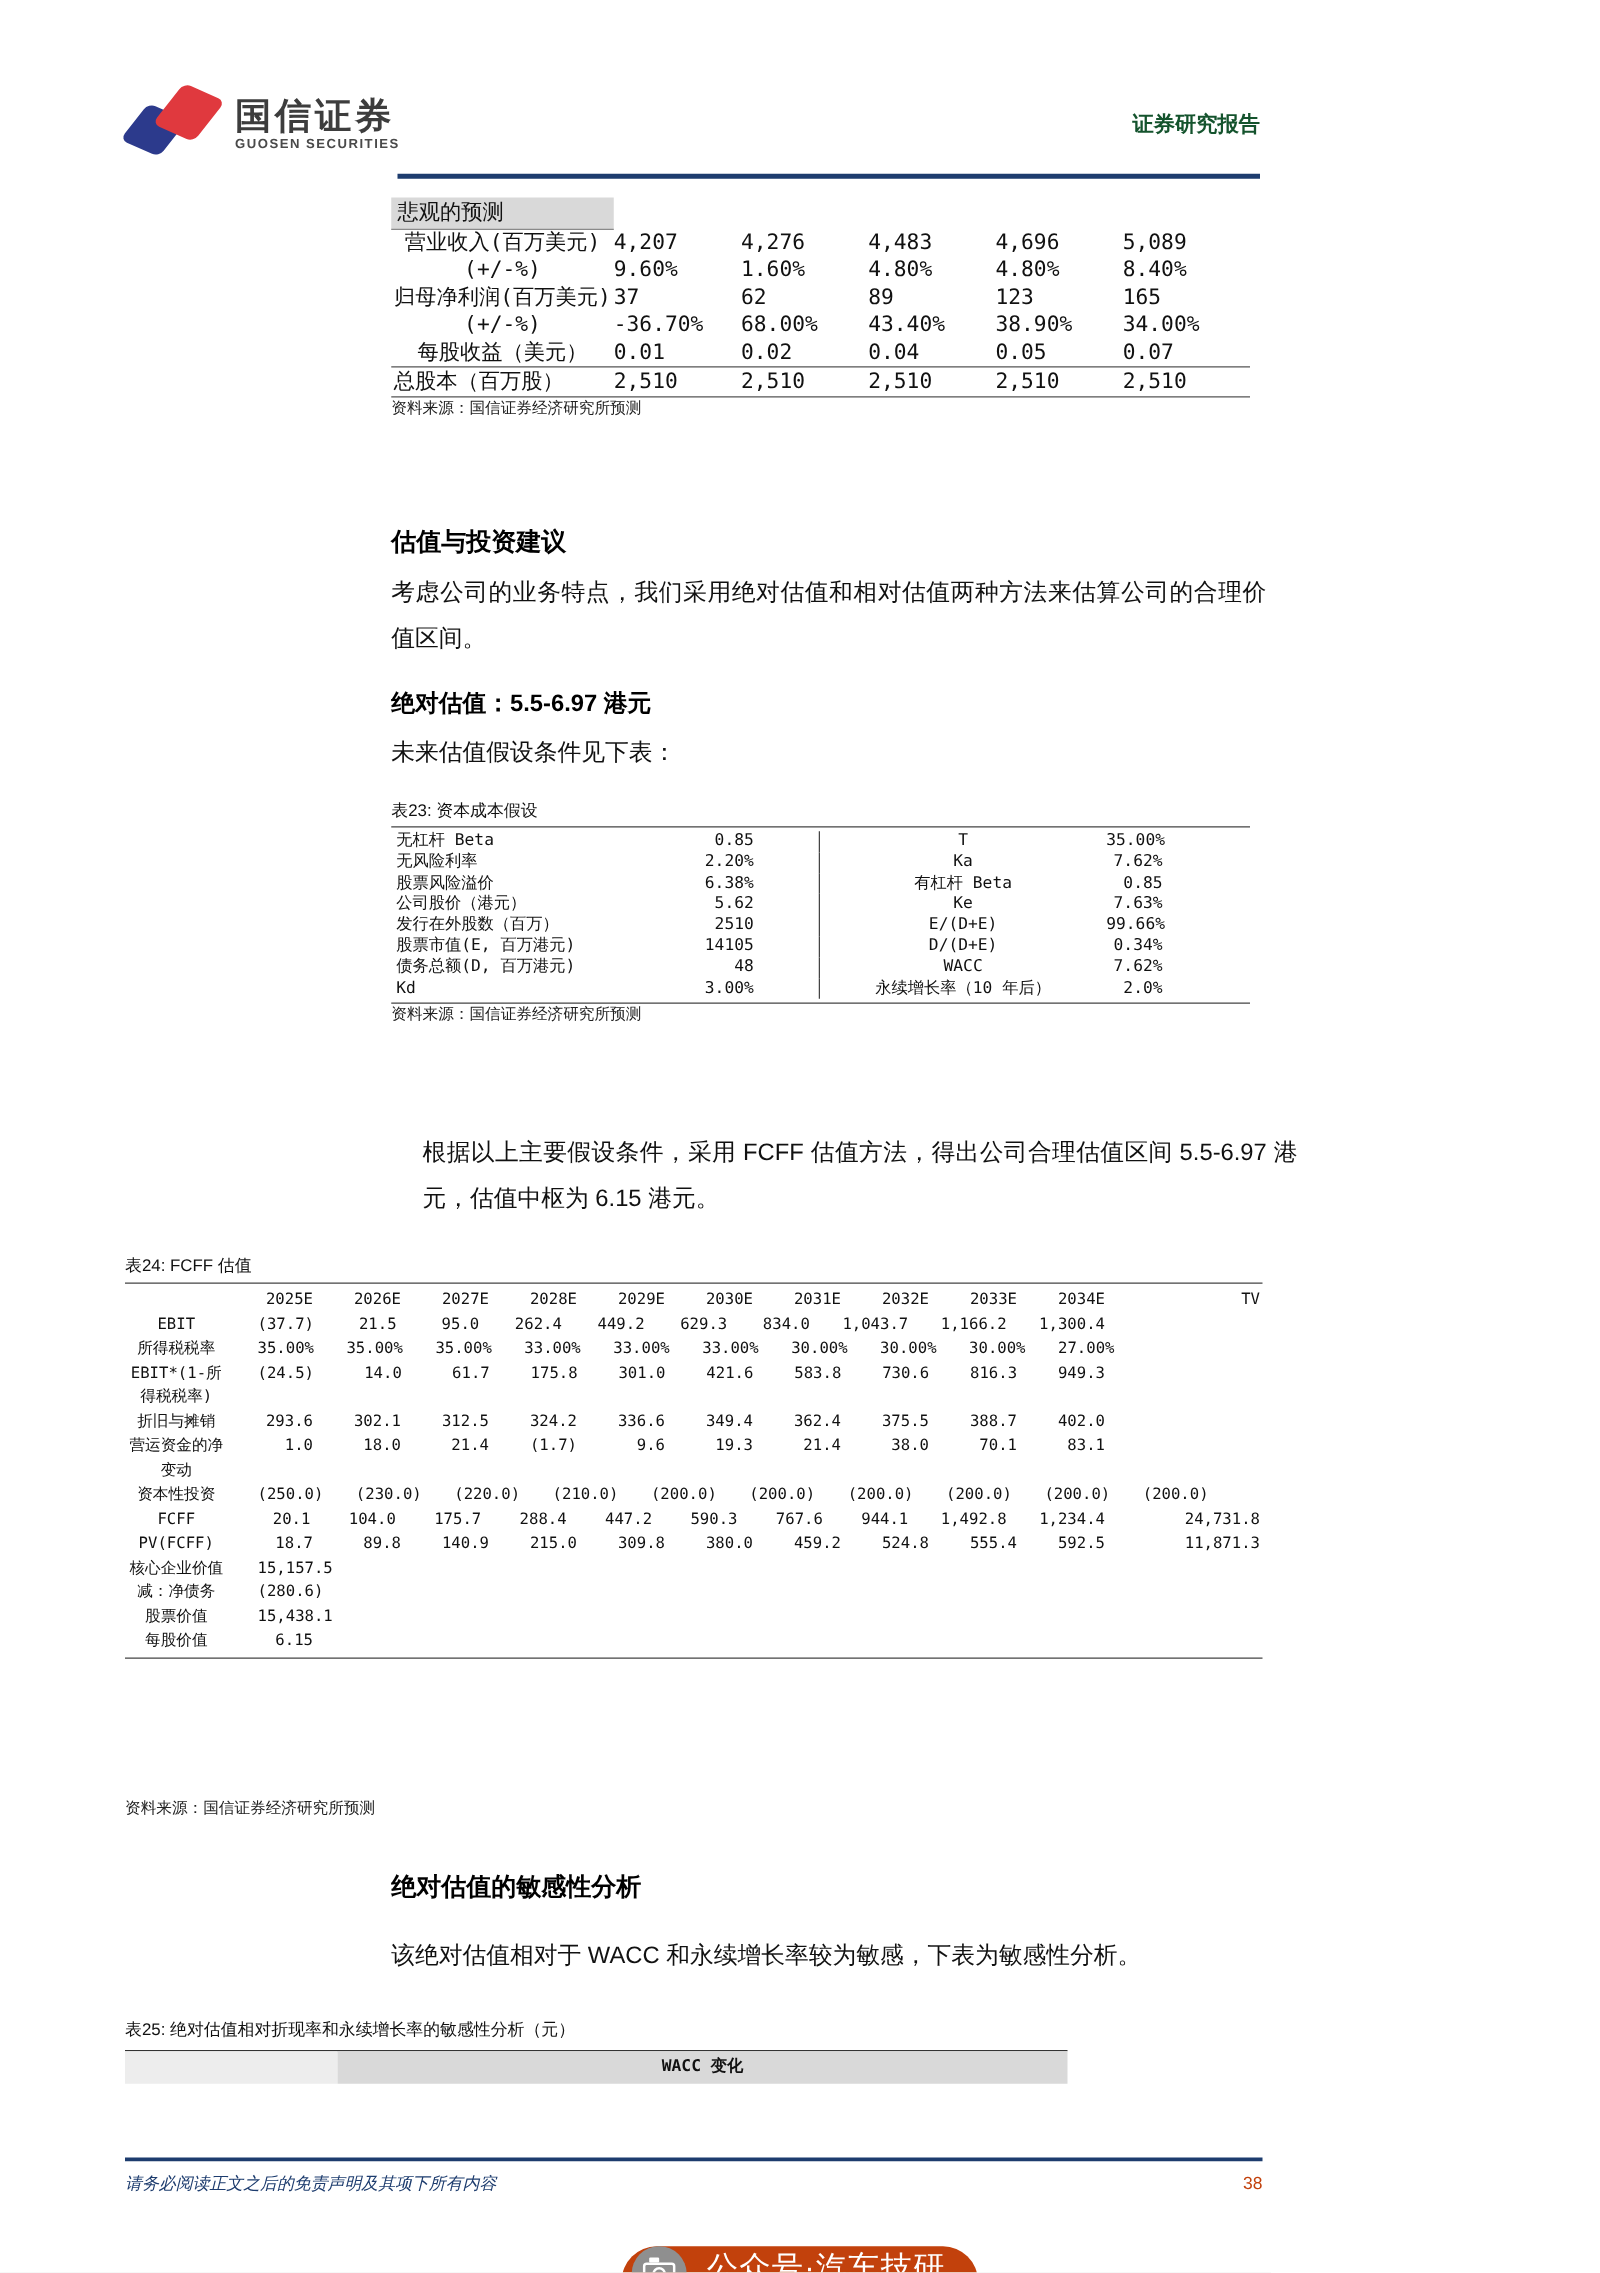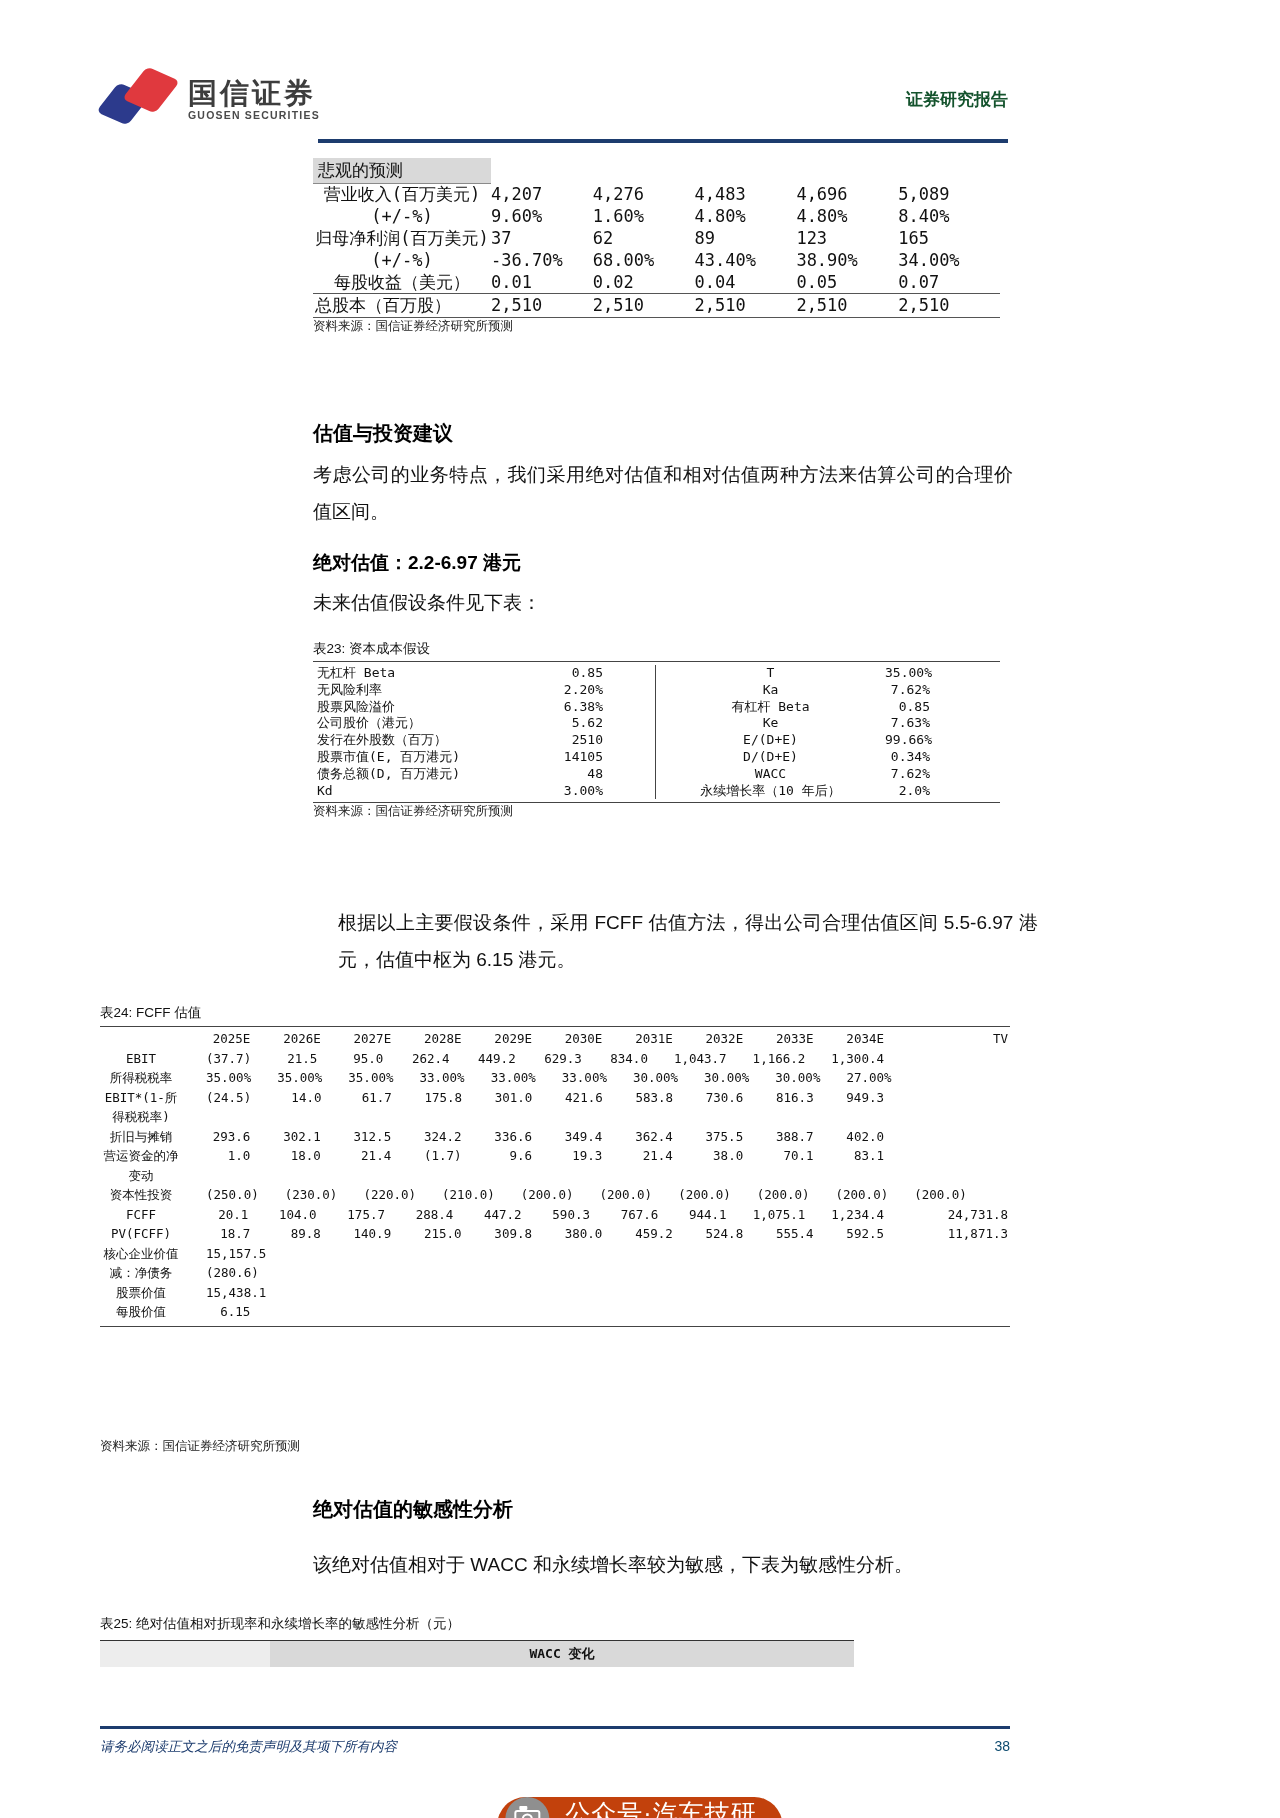--- a/index.html
+++ b/index.html
@@ -61,21 +61,21 @@
   .sens{position:absolute;left:100px;top:1640px;width:754px;border-top:1.5px solid #333;
     display:grid;grid-template-columns:170px 1fr;height:26px;
     font-family:"DejaVu Sans Mono","Liberation Mono",monospace;font-size:13px;}
   .sens-blank{background:#ededed;}
   .sens-hdr{background:#d9d9d9;text-align:center;line-height:26px;font-weight:bold;color:#111;}
 
   
   .footer-rule{position:absolute;left:100px;top:1726px;width:910px;height:3px;background:#1d3c6e;}
   .disclaimer{position:absolute;left:100px;top:1738px;font-size:13.5px;font-style:italic;
     color:#1d3c6e;}
-  .page-num{position:absolute;top:1738px;right:270px;font-size:14px;color:#0c4a6e;margin-left:12px;}
+  .page-num{position:absolute;top:1738px;right:270px;font-size:14px;color:#c2410c;margin-left:12px;}
 
   
   .wm{position:absolute;left:50%;transform:translateX(-50%);top:1757px;height:56px;
     background:#c2410c;border-radius:30px;display:flex;align-items:flex-start;gap:16px;
     padding:0 26px 0 8px;margin-top:40px;}
   .wm-circle{width:44px;height:44px;border-radius:50%;background:#8f8f8f;display:flex;
     align-items:center;justify-content:center;}
   .cam{width:22px;height:15px;border:2px solid #fff;border-radius:3px;position:relative;}
   .cam::before{content:'';position:absolute;width:7px;height:7px;border:2px solid #fff;
     border-radius:50%;top:50%;left:50%;transform:translate(-50%,-50%);}
@@ -154,21 +154,21 @@
           <div class="pess-val">2,510</div>
           <div class="pess-val">2,510</div>
           <div class="pess-val">2,510</div>
         </div>
       </div>
   </div>
   <div class="src" style="left:313px;top:318px;">资料来源：国信证券经济研究所预测</div>
 
   <div class="h-big" style="left:313px;top:420px;">估值与投资建议</div>
   <div class="para" style="left:313px;top:456px;">考虑公司的业务特点，我们采用绝对估值和相对估值两种方法来估算公司的合理价值区间。</div>
-  <div class="h-mid" style="left:313px;top:550px;">绝对估值：2.2-6.97 港元</div>
+  <div class="h-mid" style="left:313px;top:550px;">绝对估值：5.5-6.97 港元</div>
   <div class="para" style="left:313px;top:584px;">未来估值假设条件见下表：</div>
 
   <div class="caption" style="left:313px;top:640px;">表23: 资本成本假设</div>
   <div class="cap" id="cap-body">
       <div class="cap-row">
         <div class="cap-l1">无杠杆 Beta</div>
         <div class="cap-v1">0.85</div>
         <div class="cap-l2">T</div>
         <div class="cap-v2">35.00%</div>
       </div>
@@ -323,21 +323,21 @@
         <div class="f-row">
           <div class="f-lbl">FCFF</div>
           <div class="f-val">20.1</div>
           <div class="f-val">104.0</div>
           <div class="f-val">175.7</div>
           <div class="f-val">288.4</div>
           <div class="f-val">447.2</div>
           <div class="f-val">590.3</div>
           <div class="f-val">767.6</div>
           <div class="f-val">944.1</div>
-          <div class="f-val">1,075.1</div>
+          <div class="f-val">1,492.8</div>
           <div class="f-val">1,234.4</div>
           <div class="f-val">24,731.8</div>
         </div>
         <div class="f-row">
           <div class="f-lbl">PV(FCFF)</div>
           <div class="f-val">18.7</div>
           <div class="f-val">89.8</div>
           <div class="f-val">140.9</div>
           <div class="f-val">215.0</div>
           <div class="f-val">309.8</div>

